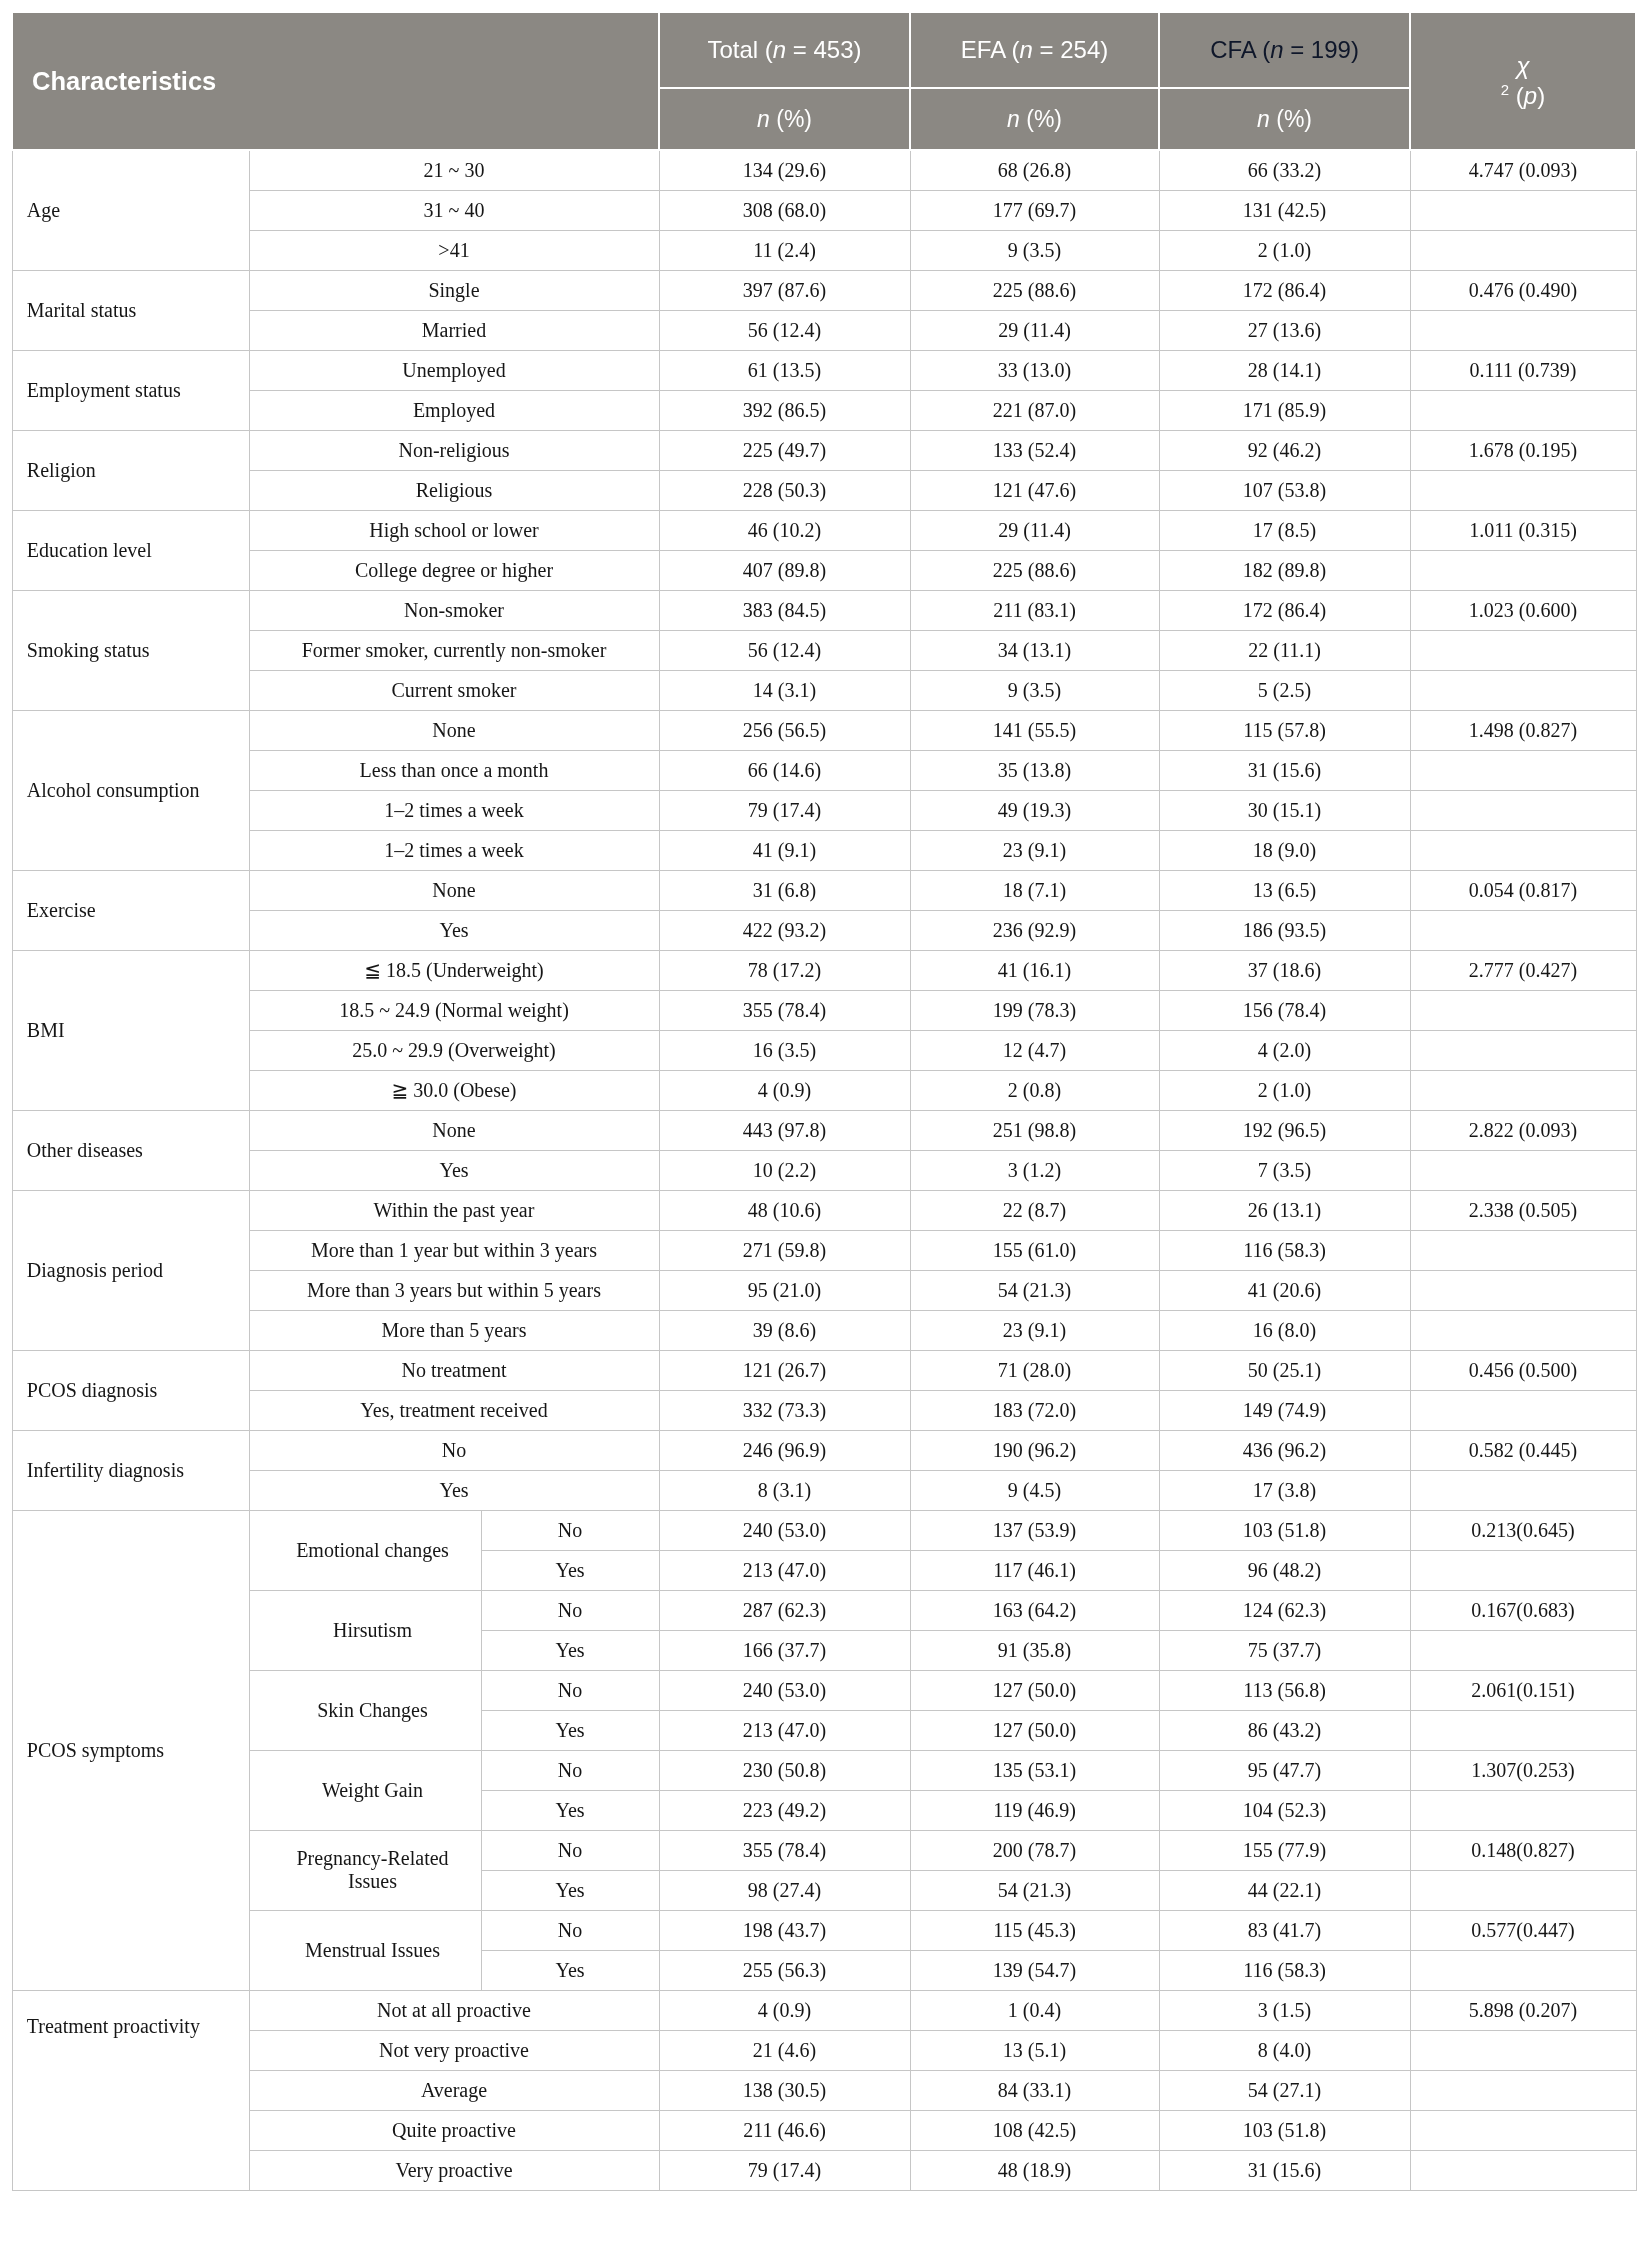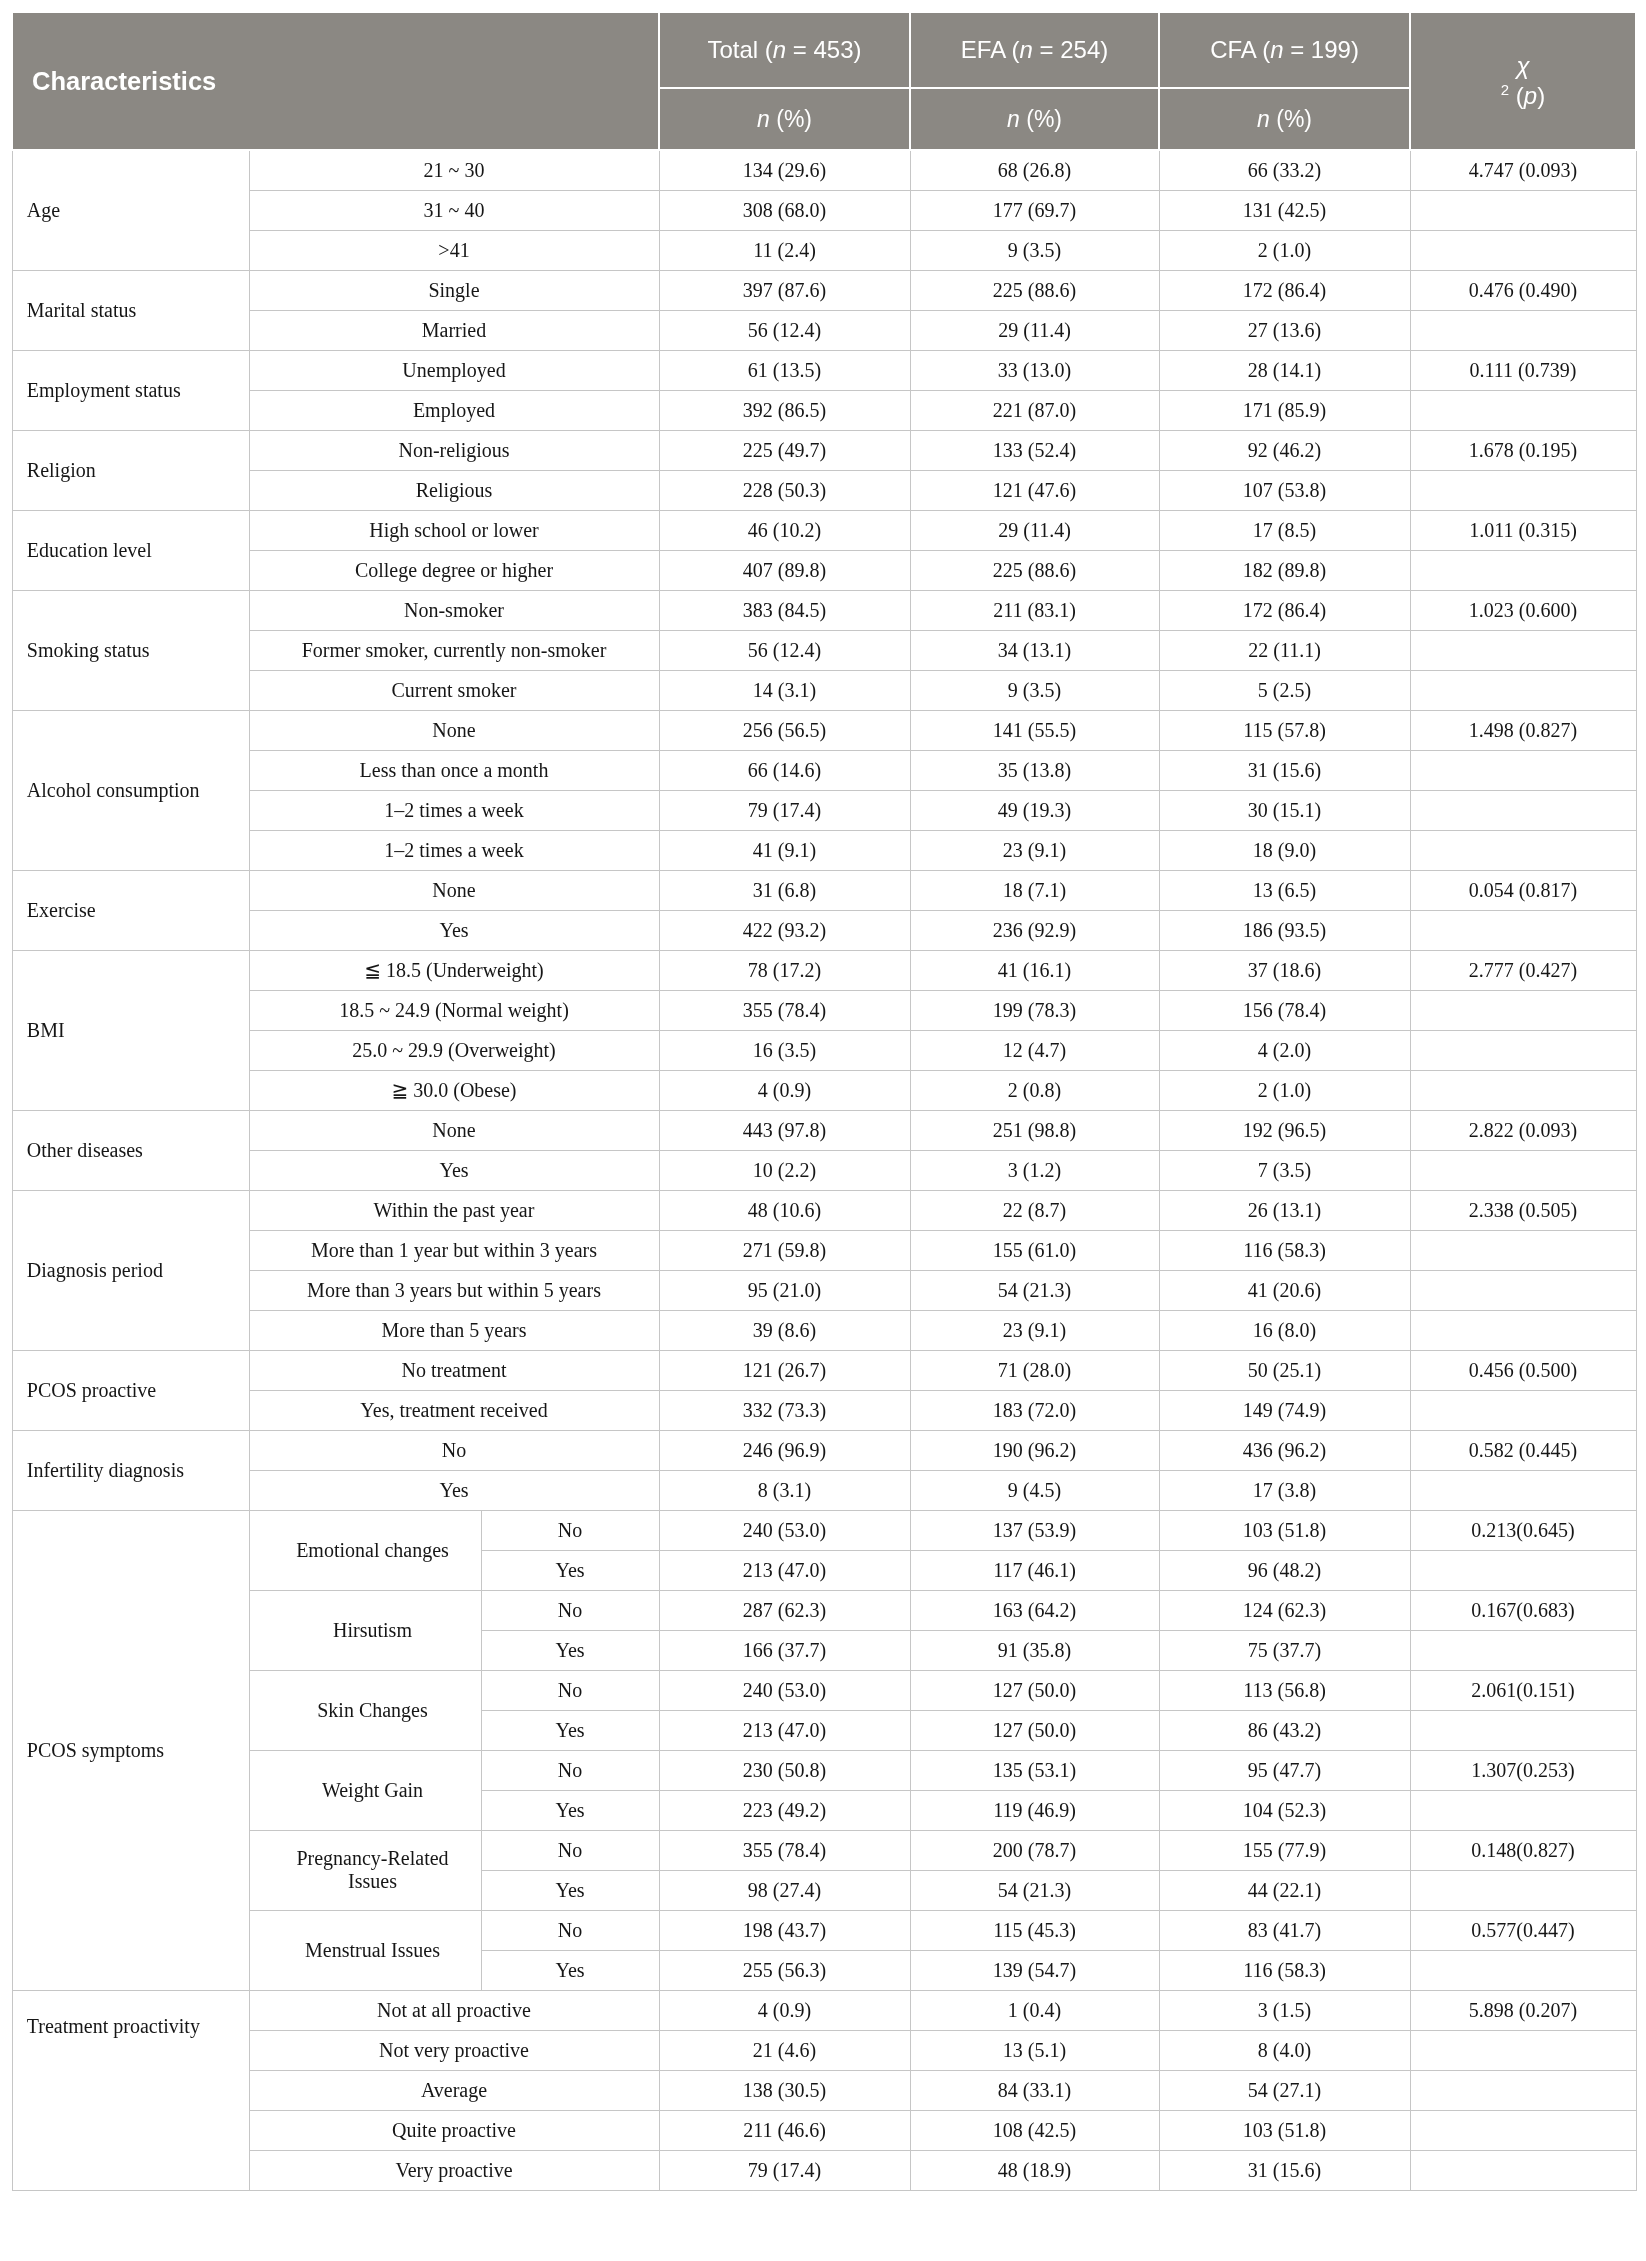--- a/index.html
+++ b/index.html
@@ -77,21 +77,21 @@
     <col style="width:251px">
     <col style="width:226px">
   </colgroup>
   <thead>
     <tr>
       <th class="th-char" colspan="3" rowspan="2" style="background: rgb(139, 136, 131); color: rgb(255, 255, 255); font-weight: bold;">
         <span>Characteristics</span>
       </th>
       <th class="th-main" style="background: rgb(139, 136, 131); color: rgb(255, 255, 255);"><span>Total (</span><i>n</i><span> = 453)</span></th>
       <th class="th-main" style="background: rgb(139, 136, 131); color: rgb(255, 255, 255);"><span>EFA (</span><i>n</i><span> = 254)</span></th>
-      <th class="th-main" style="background: rgb(139, 136, 131); color: #ffffff;"><span>CFA (</span><i>n</i><span> = 199)</span></th>
+      <th class="th-main" style="background: rgb(139, 136, 131); color: #0f172a;"><span>CFA (</span><i>n</i><span> = 199)</span></th>
       <th class="th-chi" rowspan="2" style="background: rgb(139, 136, 131); color: rgb(255, 255, 255);">
         <div><i>χ</i></div>
         <div><sup>2</sup><span> (</span><i>p</i><span>)</span></div>
       </th>
     </tr>
     <tr>
       <th class="th-sub" style="background: rgb(139, 136, 131); color: rgb(255, 255, 255);"><i>n</i><span> (%)</span></th>
       <th class="th-sub" style="background: rgb(139, 136, 131); color: rgb(255, 255, 255);"><i>n</i><span> (%)</span></th>
       <th class="th-sub" style="background: rgb(139, 136, 131); color: rgb(255, 255, 255);"><i>n</i><span> (%)</span></th>
     </tr>
@@ -312,21 +312,21 @@
         <td class="chi-cell"></td>
       </tr>
       <tr>
         <td class="cat-cell" colspan="2">More than 5 years</td>
         <td class="val-cell">39 (8.6)</td>
         <td class="val-cell">23 (9.1)</td>
         <td class="val-cell">16 (8.0)</td>
         <td class="chi-cell"></td>
       </tr>
       <tr>
-        <td class="char-cell" rowspan="2">PCOS proactive</td>
+        <td class="char-cell" rowspan="2">PCOS diagnosis</td>
         <td class="cat-cell" colspan="2">No treatment</td>
         <td class="val-cell">121 (26.7)</td>
         <td class="val-cell">71 (28.0)</td>
         <td class="val-cell">50 (25.1)</td>
         <td class="chi-cell">0.456 (0.500)</td>
       </tr>
       <tr>
         <td class="cat-cell" colspan="2">Yes, treatment received</td>
         <td class="val-cell">332 (73.3)</td>
         <td class="val-cell">183 (72.0)</td>

